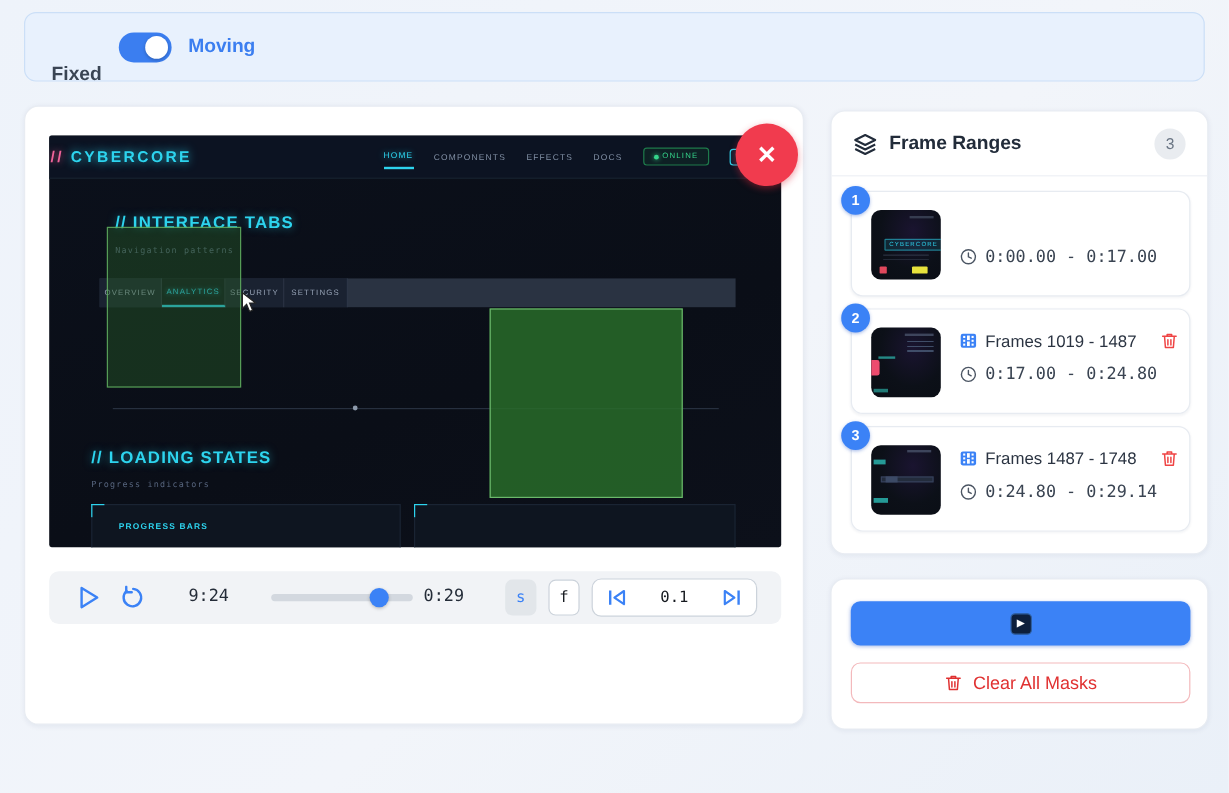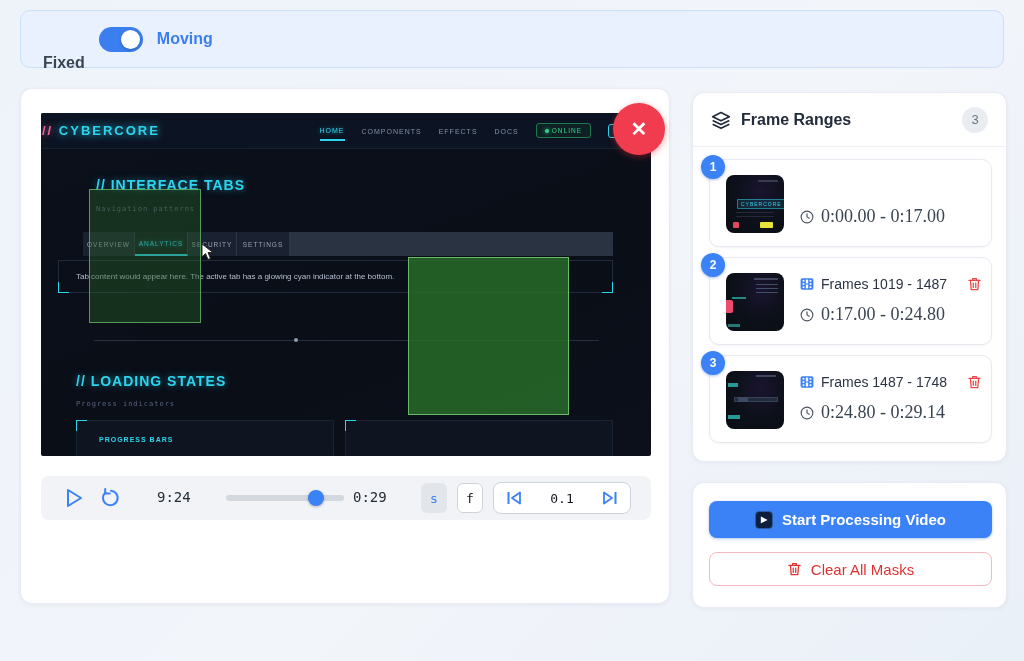--- a/index.html
+++ b/index.html
@@ -140,21 +140,21 @@
   .t3-teal1 { left:2px; top:12px; width:10px; height:4px; background:#2ab3ad; opacity:.85; }
   .t3-teal2 { left:2px; top:44px; width:12px; height:4px; background:#2ab3ad; opacity:.85; }
   .t3-bar { left:8px; top:26px; width:44px; height:5px; background:#232c3c; border:1px solid #35405a; }
   .t3-label { left:12px; top:26px; width:10px; height:5px; background:#3c4a66; }
   .t3-top { left:30px; top:4px; width:20px; height:2px; background:#49536a; opacity:.8; }
 
   .ri-row1 { position:absolute; left:90px; top:18px; display:flex; align-items:center; gap:7px; width:182px; }
   .ri-frames { font-size:14px; color:#2b3442; white-space:nowrap; }
   .ri-trash { margin-left:auto; cursor:pointer; display:flex; }
   .ri-row2 { position:absolute; left:90px; top:46px; display:flex; align-items:center; gap:7px; }
-  .ri-time { font-size:18px; color:#3a4452;font-family:Liberation Serif, serif; }
+  .ri-time { font-size:14px; color:#3a4452; }
 
   
   .actions-panel { position:absolute; left:692px; top:482px; width:315px; height:126px;
     background:#fff; border:1px solid #e8ecf2; border-radius:12px; box-shadow:0 1px 4px rgba(20,40,80,.06); }
   .btn-start { position:absolute; left:16px; top:18px; width:283px; height:37px; border-radius:8px;
     background:#3b82f6; color:#fff; font-size:15px; font-weight:bold; border:none; cursor:pointer;
     display:flex; align-items:center; justify-content:center; gap:9px; box-shadow:0 1px 3px rgba(40,90,200,.35); }
   .start-ico { width:18px; height:18px; border-radius:4px; background:#0d1f3c; border:1px solid #2f5e9e;
     display:flex; align-items:center; justify-content:center; color:#fff; font-size:8px; }
   .btn-clear { position:absolute; left:16px; top:69px; width:283px; height:34px; border-radius:8px;
@@ -197,25 +197,20 @@
     <div class="sec-title" style="left:55px; top:64px;">// INTERFACE TABS</div>
     <div class="sec-sub" style="left:55px; top:92px;">Navigation patterns</div>
 
     <div class="tabbar">
       <div class="tabseg" style="width:52px;">OVERVIEW</div>
       <div class="tabseg active" style="width:53px;">ANALYTICS</div>
       <div class="tabseg" style="width:49px;">SECURITY</div>
       <div class="tabseg" style="width:53px;">SETTINGS</div>
     </div>
 
-    <div class="tab-panel">
-      <span class="corner bl"></span>
-      <span class="corner br"></span>
-      <span class="tab-panel-text">Tab content would appear here. The active tab has a glowing cyan indicator at the bottom.</span>
-    </div>
 
     <div class="divider"></div>
     <div class="divider-dot"></div>
 
     <div class="sec-title" style="left:35px; top:260px;">// LOADING STATES</div>
     <div class="sec-sub" style="left:35px; top:287px;">Progress indicators</div>
 
     <div class="loading-panel" style="left:35px; width:258px;">
       <span class="corner tl"></span>
       <div class="lp-title">PROGRESS BARS</div>
@@ -361,21 +356,20 @@
         <polyline points="12,6.5 12,12 16,14" fill="none" stroke="#4b5563" stroke-width="2" stroke-linecap="round"></polyline>
       </svg>
       <span class="ri-time mono">0:24.80 - 0:29.14</span>
     </div>
   </div>
 </div>
 
 <div class="actions-panel">
   <button class="btn-start">
     <span class="start-ico">▶</span>
-    <span>Start Processing Video</span>
   </button>
   <button class="btn-clear">
     <svg width="15" height="16" viewBox="0 0 24 24">
       <path d="M3 6 h18 M9 6 V3.5 h6 V6 M5.5 6 l1.2 15 h10.6 l1.2 -15 M10 10.5 v7 M14 10.5 v7" fill="none" stroke="#e03131" stroke-width="2" stroke-linecap="round" stroke-linejoin="round"></path>
     </svg>
     <span>Clear All Masks</span>
   </button>
 </div>
 
 </body></html>

